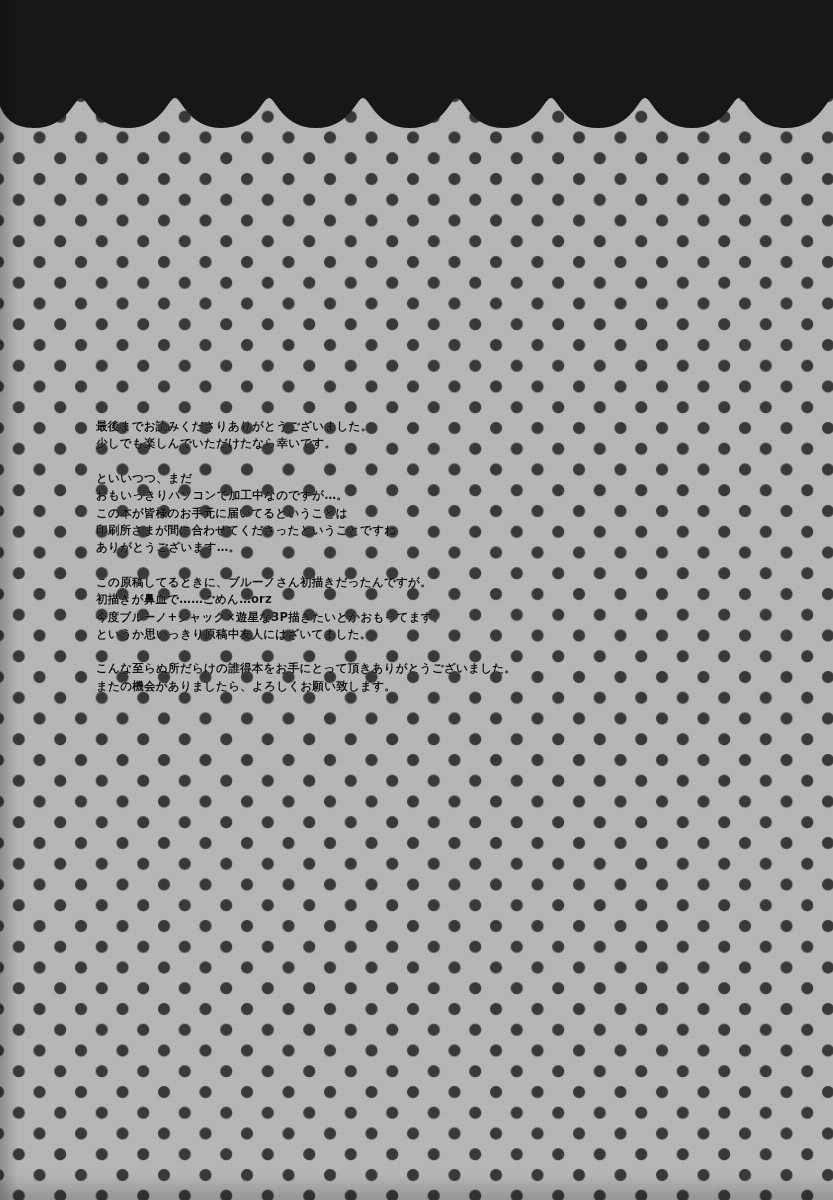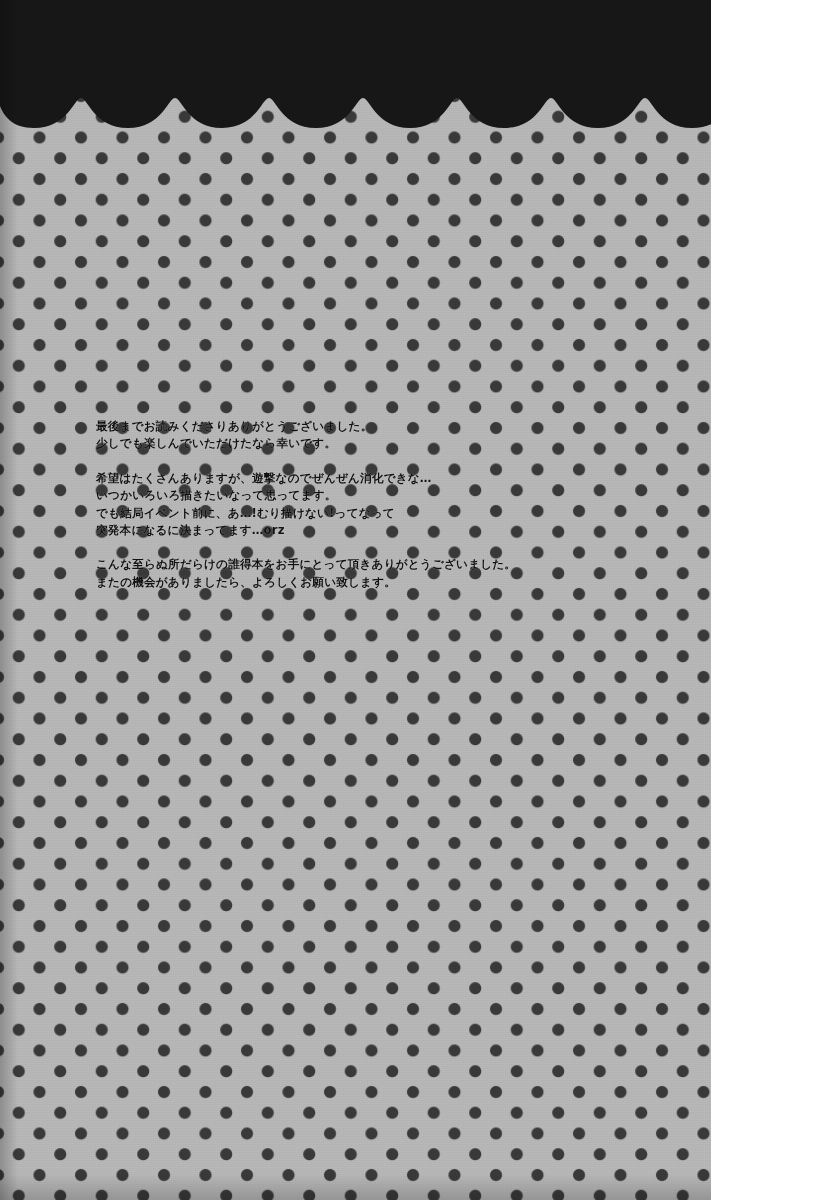--- a/index.html
+++ b/index.html
@@ -5,21 +5,21 @@
   html, body {
     margin: 0;
     padding: 0;
     background: #ffffff;
   }
   body {
     font-family: "DejaVu Sans", sans-serif;
   }
   #page {
     position: relative;
-    width: 711px;
+    width: 833px;
     height: 1200px;
     overflow: hidden;
     background-color: #b9b9b9;
     background-image:
       radial-gradient(circle at 10px 10px, #3a3a3a 5.5px, rgba(58,58,58,0) 6.5px),
       radial-gradient(circle at 10px 10px, #3a3a3a 5.5px, rgba(58,58,58,0) 6.5px);
     background-size: 41.5px 41.5px, 41.5px 41.5px;
     background-position: -12px 3px, 8.75px 23.75px;
   }
   
@@ -102,24 +102,29 @@
       C262,2 256,32 222,32 C188,32 182,2 175,2
       C168,2 162,32 128,32 C94,32 88,2 81,2
       C74,2 68,32 34,32 C12,32 4,20 0,10 Z"></path>
   </svg>
 
   <div id="grain"></div>
 
   <div id="afterword">
     <p>最後までお読みくださりありがとうございました。
 少しでも楽しんでいただけたなら幸いです。</p>
-    <p>希望はたくさんありますが、遊撃なのでぜんぜん消化できな…
-いつかいろいろ描きたいなって思ってます。
-でも結局イベント前に、あ…!むり描けない!ってなって
-突発本になるに決まってます…orz</p>
+    <p>といいつつ、まだ
+おもいっきりパソコンで加工中なのですが…。
+この本が皆様のお手元に届いてるということは
+印刷所さまが間に合わせてくださったということですね
+ありがとうございます…。</p>
+    <p>この原稿してるときに、ブルーノさん初描きだったんですが。
+初描きが鼻血で……ごめん…orz
+今度ブルーノ+ジャック×遊星な3P描きたいとかおもってます。
+というか思いっきり原稿中友人にはざいてました。</p>
     <p>こんな至らぬ所だらけの誰得本をお手にとって頂きありがとうございました。
 またの機会がありましたら、よろしくお願い致します。</p>
 
   </div>
 
   <div id="left-shade"></div>
   <div id="bottom-shade"></div>
 </div>
 
 </body></html>

